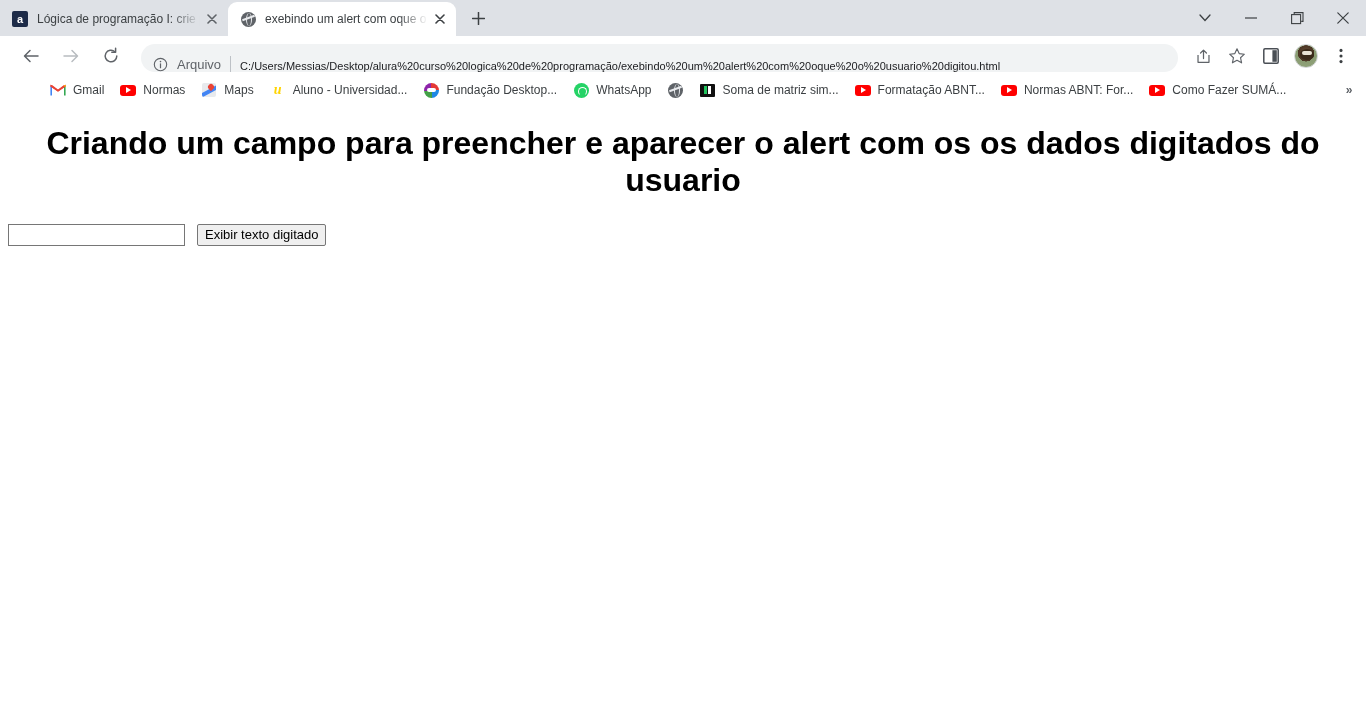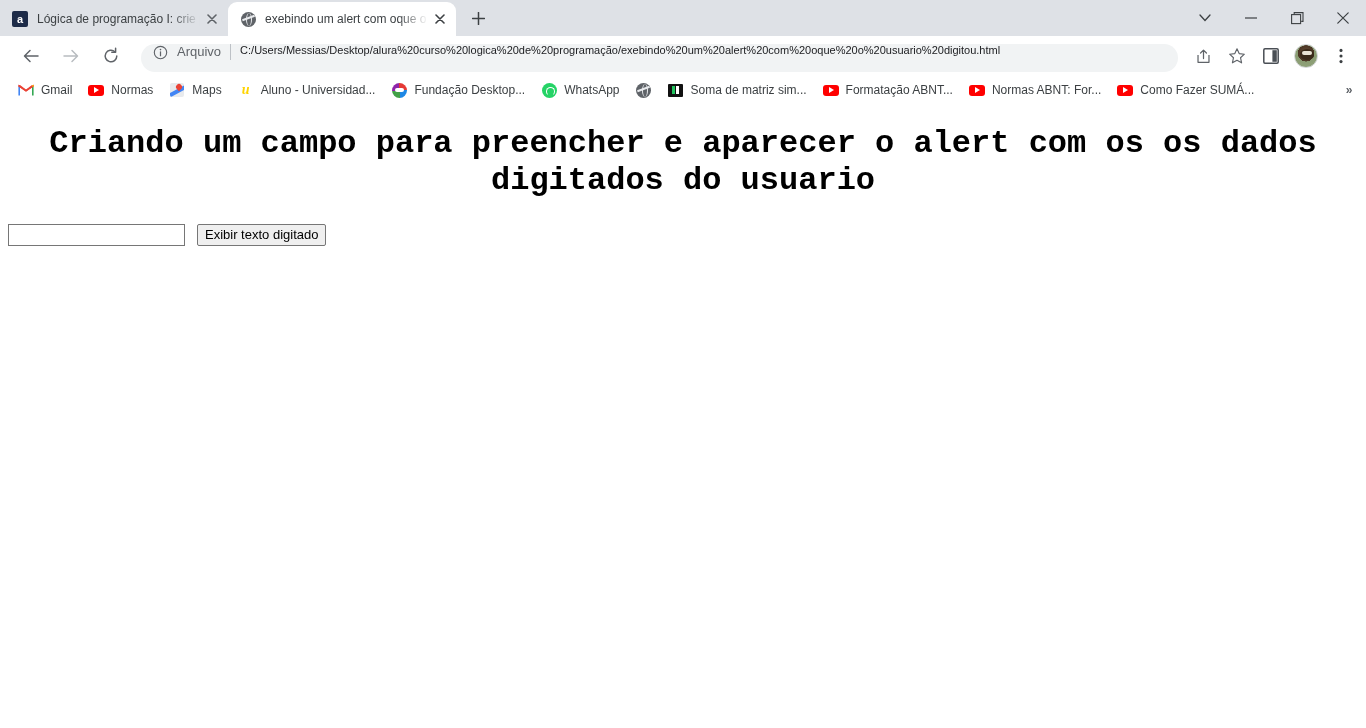--- a/index.html
+++ b/index.html
@@ -93,21 +93,21 @@
     display: flex; align-items: center; justify-content: center;
     color: #5f6368; border-radius: 50%;
   }
   .navbtn.first { margin-left: 8px; }
   .omnibox {
     flex: 1 1 auto;
     height: 28px;
     background: #f1f3f4;
     border-radius: 14px;
     display: flex;
-    align-items: flex-start;
+    align-items: flex-end;
     margin: 4px 8px 0 10px;
     padding: 0 12px;
     min-width: 0;
   }
   .omni-info { width: 16px; height: 16px; flex: 0 0 16px; color: #5f6368; margin-right: 8px; display:flex; align-items:center; }
   .omni-scheme { font-size: 13px; color: #5f6368; white-space: nowrap; }
   .omni-sep { width: 1px; height: 16px; background: #bdc1c6; margin: 0 9px; flex: 0 0 1px; }
   .omni-url {
     font-size: 11px; color: #202124;
     white-space: nowrap; overflow: hidden; text-overflow: clip;
@@ -139,20 +139,21 @@
   
   .bookmarks {
     height: 28px;
     background: #ffffff;
     display: flex;
     align-items: center;
     padding: 0 6px 0 10px;
     flex: 0 0 28px;
     position: relative;
     overflow: hidden;
+    margin-left: 32px;
   }
   .bm {
     display: flex; align-items: center;
     height: 24px;
     padding: 0 8px;
     border-radius: 4px;
     font-size: 12px;
     color: #3c4043;
     white-space: nowrap;
     flex: 0 0 auto;
@@ -231,21 +232,21 @@
   .ico-matriz i.g { background: #21c45d; }
 
   
   .page {
     flex: 1 1 auto;
     background: #ffffff;
     overflow: hidden;
     position: relative;
   }
   .page-h1 {
-    font-family: Liberation Mono, monospace;
+    font-family: Liberation Sans, sans-serif;
     font-weight: bold;
     font-size: 32px;
     text-align: center;
     color: #000;
     margin: 21px 0 0 0;
     padding: 0 8px;
     letter-spacing: 0px;
   }
   .form-row {
     margin-top: 25px;

